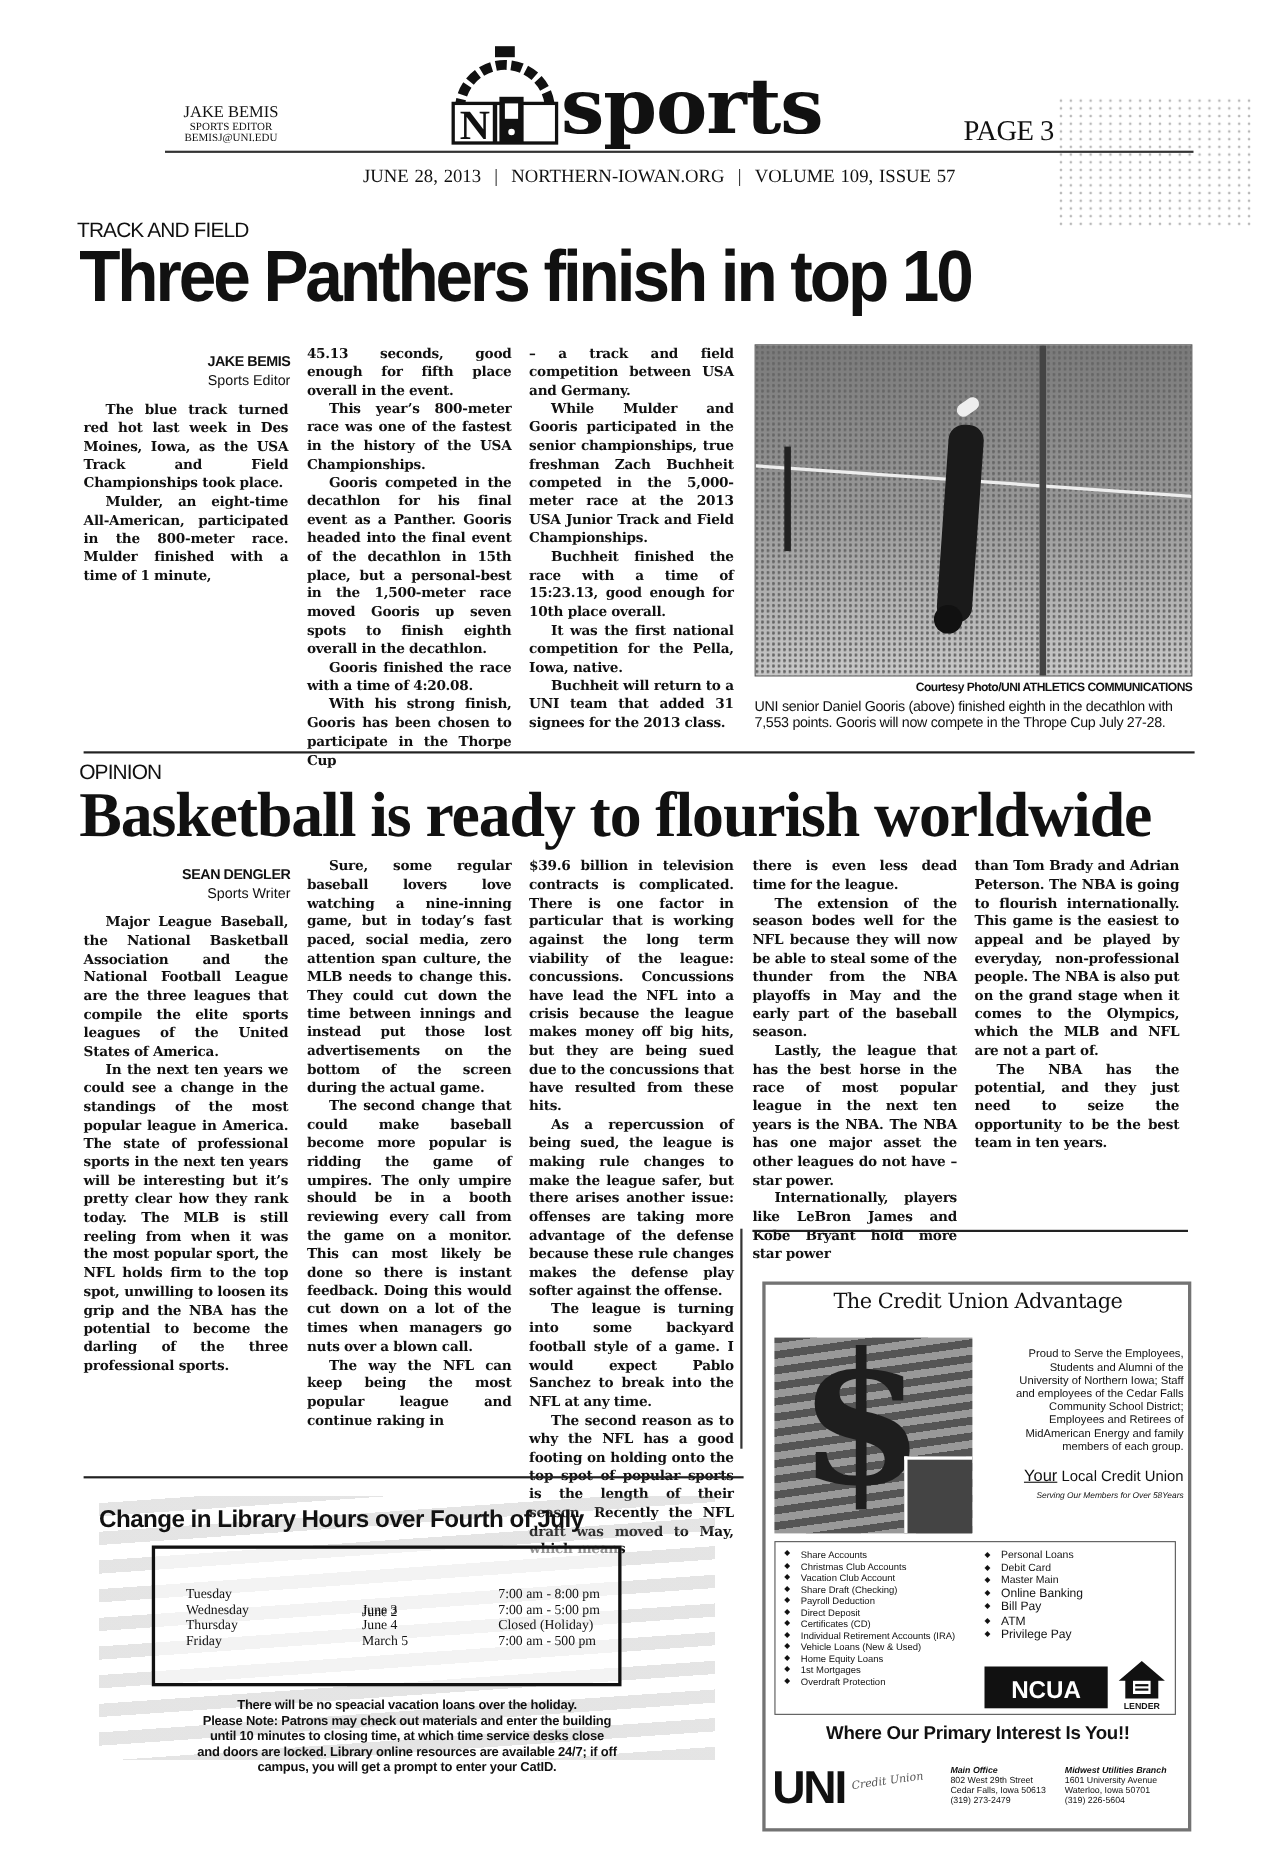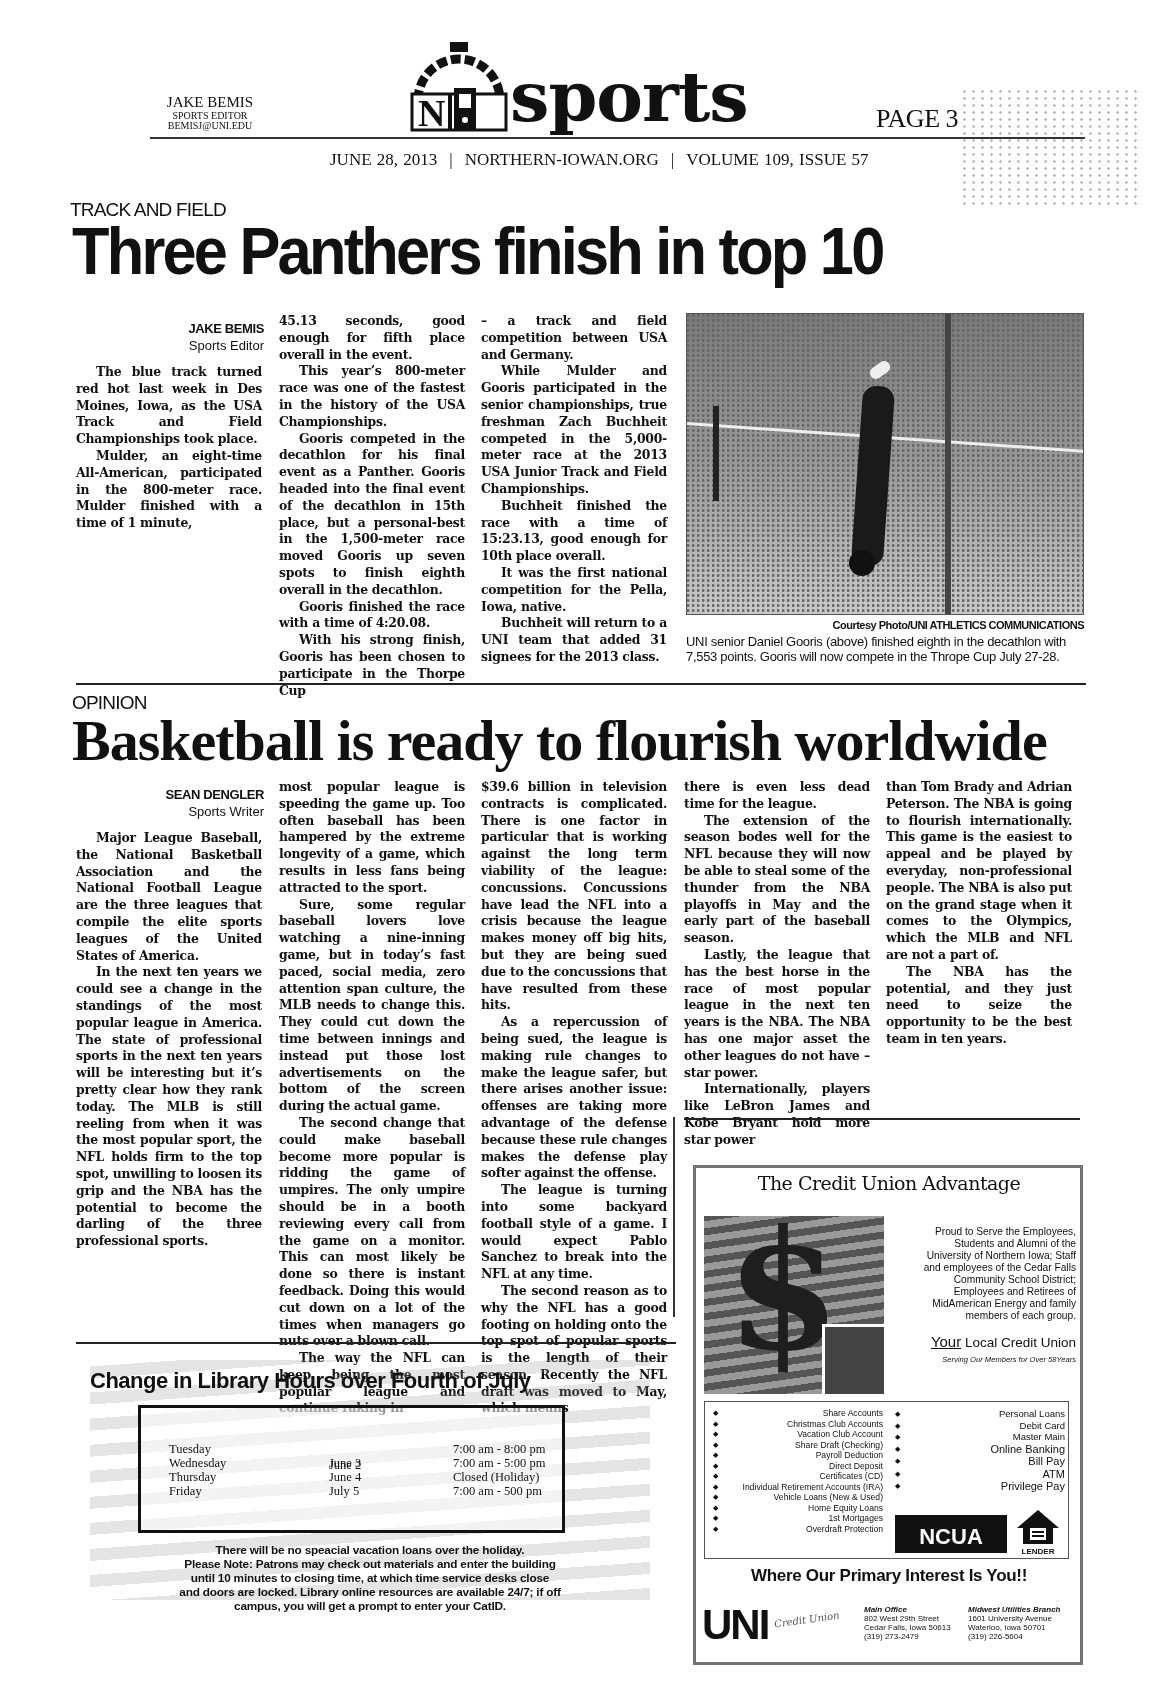--- a/index.html
+++ b/index.html
@@ -64,21 +64,21 @@
   .cu-image { position: absolute; left: 8px; top: 48px; width: 180px; height: 178px;
     background: repeating-linear-gradient(-8deg, #555 0 7px, #999 7px 14px); overflow: hidden; }
   .cu-dollar { position: absolute; left: 22px; top: -8px; font-family: "DejaVu Serif", serif; font-weight: bold; font-size: 165px; color: #1e1e1e; line-height: 1; }
   .cu-hand { position: absolute; left: 118px; top: 108px; width: 62px; height: 70px; background: #444; border-left: 3px solid #fff; border-top: 3px solid #fff; }
   .cu-proud { position: absolute; left: 180px; top: 58px; width: 200px; text-align: right; font-family: "Liberation Sans", sans-serif; font-size: 10.2px; line-height: 12px; }
   .cu-local { position: absolute; left: 180px; top: 165px; width: 200px; text-align: right; font-family: "Liberation Sans", sans-serif; font-size: 13.5px; }
   .cu-local u { font-size: 15px; }
   .cu-serving { position: absolute; left: 180px; top: 187px; width: 200px; text-align: right; font-family: "Liberation Sans", sans-serif; font-style: italic; font-size: 7.6px; }
   .cu-services { position: absolute; left: 8px; top: 233px; width: 365px; height: 158px; border: 1px solid #555; }
   .cu-list { position: absolute; list-style: none; font-family: "Liberation Sans", sans-serif; }
-  .cu-list li { position: relative; padding-left: 15px; text-align: right; }
+  .cu-list li { position: relative; padding-left: 15px; }
   .cu-list li::before { content: "\25C6"; position: absolute; left: 0; top: 0; font-size: 7px; }
   .cu-list.left { left: 8px; top: 6px; width: 170px; font-size: 8.6px; line-height: 10.5px; }
   .cu-list.right { left: 190px; top: 6px; width: 170px; font-size: 9.5px; line-height: 11.5px; }
   .cu-list.right li.big { font-size: 11px; line-height: 12.5px; }
   .ncua { position: absolute; left: 190px; top: 113px; width: 112px; height: 38px; background: #111; color: #fff; font-family: "Liberation Sans", sans-serif; font-weight: bold; font-size: 22px; text-align: center; line-height: 44px; }
   .eq-lender { position: absolute; left: 310px; top: 106px; width: 46px; height: 48px; }
   .cu-primary { position: absolute; left: 0; top: 398px; width: 386px; text-align: center; font-family: "Liberation Sans", sans-serif; font-weight: bold; font-size: 17px; letter-spacing: -0.3px; }
   .cu-logo { position: absolute; left: 6px; top: 436px; font-family: "Liberation Sans", sans-serif; font-weight: bold; font-size: 42px; letter-spacing: -2px; line-height: 1; }
   .cu-logo-script { position: absolute; left: 78px; top: 446px; font-family: "DejaVu Serif", serif; font-style: italic; font-size: 10px; color: #555; transform: rotate(-8deg); }
   .cu-office { position: absolute; top: 437px; font-family: "Liberation Sans", sans-serif; font-size: 8px; line-height: 9px; }
@@ -167,21 +167,20 @@
   <div class="name">SEAN DENGLER</div>
   <div class="role">Sports Writer</div>
 </div>
 
 <div class="abs col" style="left:76px; top:830px; width:186px;">
   <p>Major League Baseball, the National Basketball Association and the National Football League are the three leagues that compile the elite sports leagues of the United States of America.</p>
   <p>In the next ten years we could see a change in the standings of the most popular league in America. The state of professional sports in the next ten years will be interesting but it’s pretty clear how they rank today. The MLB is still reeling from when it was the most popular sport, the NFL holds firm to the top spot, unwilling to loosen its grip and the NBA has the potential to become the darling of the three professional sports.</p>
 </div>
 
 <div class="abs col" style="left:279px; top:779px; width:186px;">
-  <p class="noindent">most popular league is speeding the game up. Too often baseball has been hampered by the extreme longevity of a game, which results in less fans being attracted to the sport.</p>
   <p>Sure, some regular baseball lovers love watching a nine-inning game, but in today’s fast paced, social media, zero attention span culture, the MLB needs to change this. They could cut down the time between innings and instead put those lost advertisements on the bottom of the screen during the actual game.</p>
   <p>The second change that could make baseball become more popular is ridding the game of umpires. The only umpire should be in a booth reviewing every call from the game on a monitor. This can most likely be done so there is instant feedback. Doing this would cut down on a lot of the times when managers go nuts over a blown call.</p>
   <p>The way the NFL can keep being the most popular league and continue raking in</p>
 </div>
 
 <div class="abs col" style="left:481px; top:779px; width:186px;">
   <p class="noindent">$39.6 billion in television contracts is complicated. There is one factor in particular that is working against the long term viability of the league: concussions. Concussions have lead the NFL into a crisis because the league makes money off big hits, but they are being sued due to the concussions that have resulted from these hits.</p>
   <p>As a repercussion of being sued, the league is making rule changes to make the league safer, but there arises another issue: offenses are taking more advantage of the defense because these rule changes makes the defense play softer against the offense.</p>
   <p>The league is turning into some backyard football style of a game. I would expect Pablo Sanchez to break into the NFL at any time.</p>
   <p>The second reason as to why the NFL has a good footing on holding onto the top spot of popular sports is the length of their season. Recently the NFL draft was moved to May, which means</p>
@@ -217,21 +216,21 @@
       <span style="left:188px;">June 3</span>
       <span style="left:312px;">7:00 am - 5:00 pm</span>
     </div>
     <div class="lib-row" style="top:62px;">
       <span style="left:28px;">Thursday</span>
       <span style="left:188px;">June 4</span>
       <span style="left:312px;">Closed (Holiday)</span>
     </div>
     <div class="lib-row" style="top:76px;">
       <span style="left:28px;">Friday</span>
-      <span style="left:188px;">July 5</span>
+      <span style="left:188px;">March 5</span>
       <span style="left:312px;">7:00 am - 500 pm</span>
     </div>
   </div>
   <div class="lib-note">
     <div>There will be no speacial vacation loans over the holiday.</div>
     <div>Please Note: Patrons may check out materials and enter the building</div>
     <div>until 10 minutes to closing time, at which time service desks close</div>
     <div>and doors are locked. Library online resources are available 24/7; if off</div>
     <div>campus, you will get a prompt to enter your CatID.</div>
   </div>

